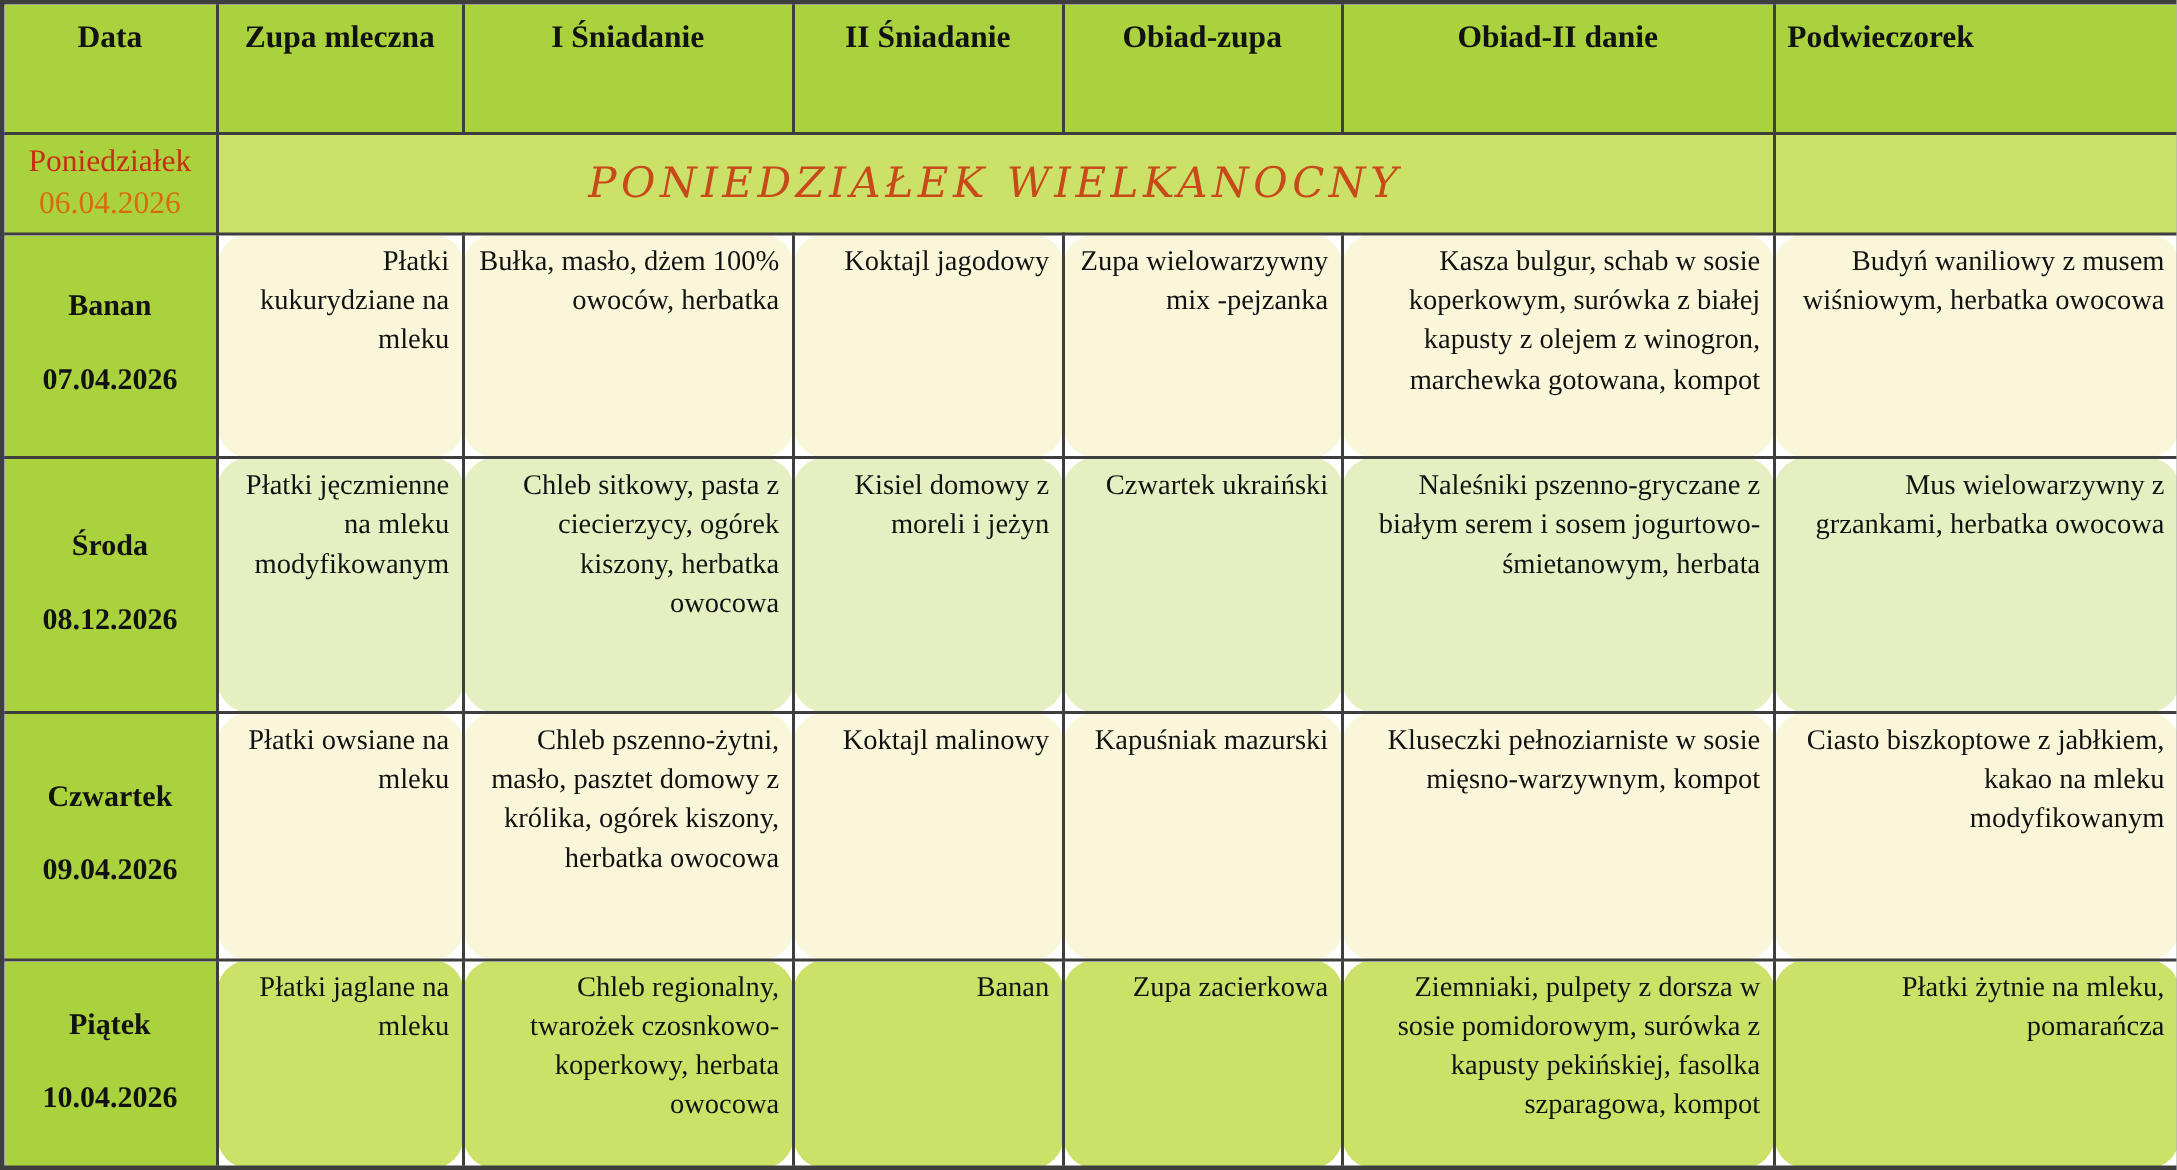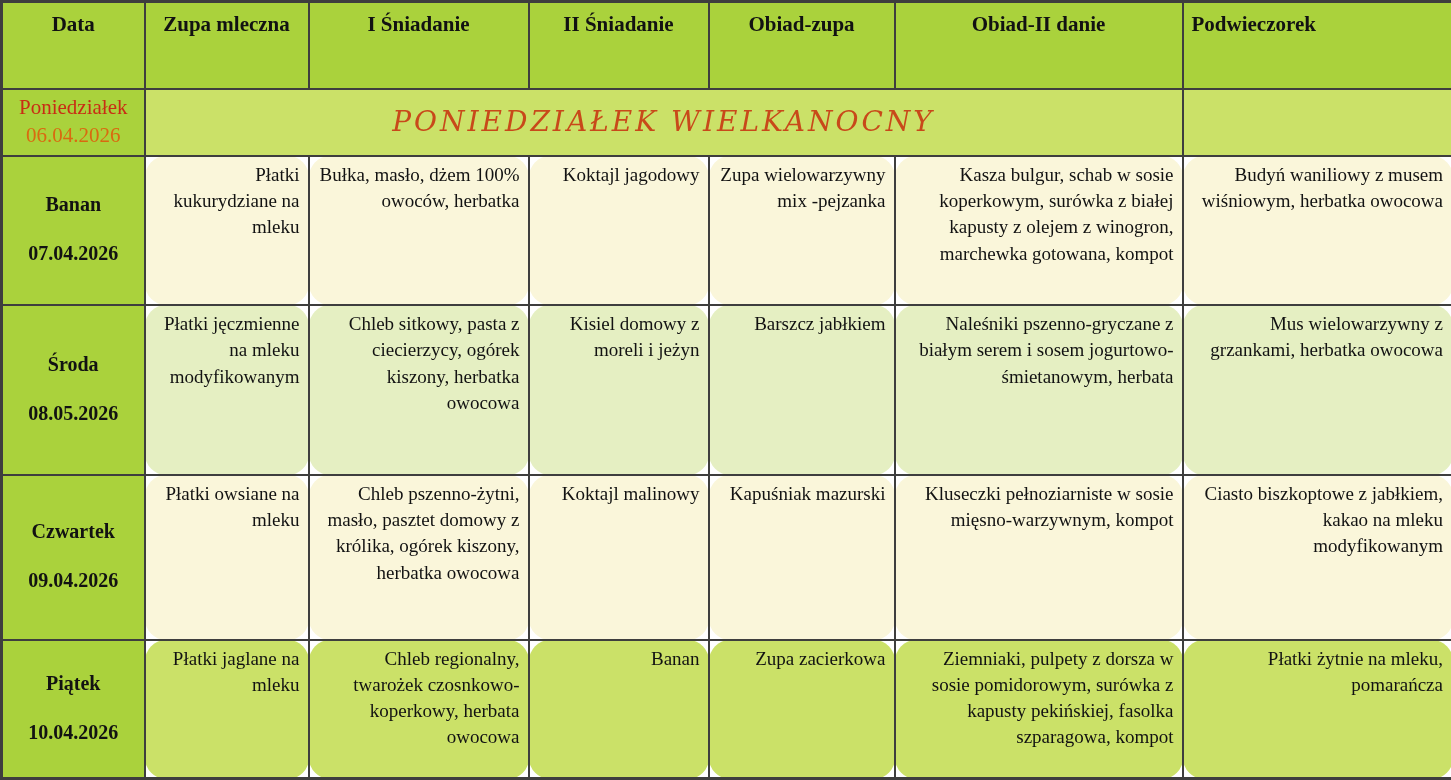--- a/index.html
+++ b/index.html
@@ -129,26 +129,26 @@
     <td class="meal">Bułka, masło, dżem 100% owoców, herbatka</td>
     <td class="meal">Koktajl  jagodowy</td>
     <td class="meal">Zupa wielowarzywny mix -pejzanka</td>
     <td class="meal">Kasza bulgur, schab w sosie koperkowym, surówka z białej kapusty z olejem z winogron, marchewka gotowana, kompot</td>
     <td class="meal">Budyń waniliowy z musem wiśniowym, herbatka owocowa</td>
   </tr>
 
   <tr class="row-pale" style="height:165px">
     <td class="datecell">
       <span class="day-line">Środa</span>
-      <span class="date-line">08.05.2026</span>
+      <span class="date-line">08.12.2026</span>
     </td>
     <td class="meal">Płatki jęczmienne na mleku modyfikowanym</td>
     <td class="meal">Chleb sitkowy, pasta z ciecierzycy, ogórek kiszony, herbatka owocowa</td>
     <td class="meal">Kisiel domowy z moreli i jeżyn</td>
-    <td class="meal">Barszcz jabłkiem</td>
+    <td class="meal">Czwartek ukraiński</td>
     <td class="meal">Naleśniki pszenno-gryczane z białym serem i sosem jogurtowo- śmietanowym, herbata</td>
     <td class="meal">Mus wielowarzywny z grzankami, herbatka owocowa</td>
   </tr>
 
   <tr class="row-cream" style="height:160px">
     <td class="datecell">
       <span class="day-line">Czwartek</span>
       <span class="date-line">09.04.2026</span>
     </td>
     <td class="meal">Płatki owsiane na mleku</td>

